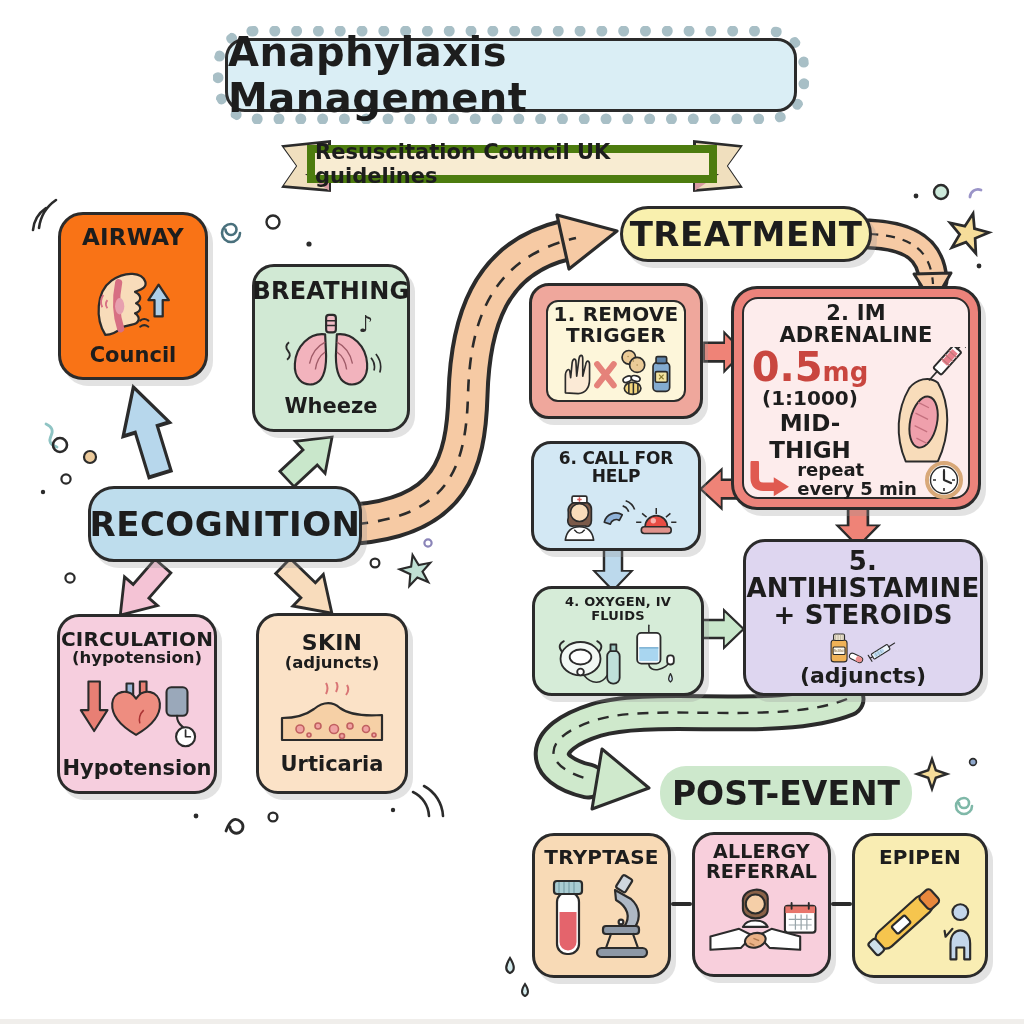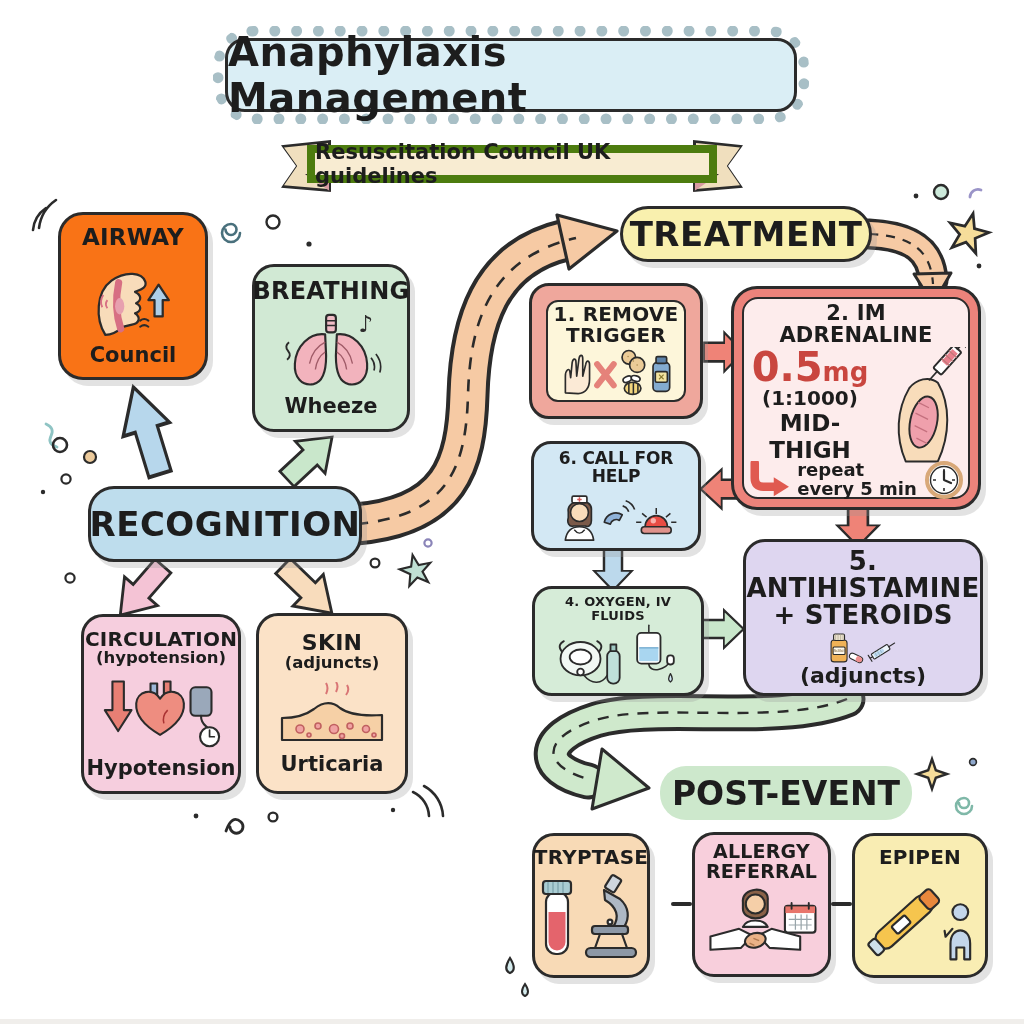--- a/index.html
+++ b/index.html
@@ -170,21 +170,21 @@
       <text x="78" y="24" font-size="24" font-weight="bold" fill="#2b2b2b">♪</text>
       <path d="M91 50 q5 6 3 13 M96 46 q7 9 4 19" style="stroke:#2b2b2b;stroke-width:1.7" fill="none"></path>
     </svg>
     <div class="n-cap">Wheeze</div>
   </div>
 
   <div class="node" style="left:88px;top:486px;width:274px;height:76px;background:#bedded;border-radius:26px;justify-content:center;">
     <div class="big">RECOGNITION</div>
   </div>
 
-  <div class="node" style="left:57px;top:614px;width:160px;height:180px;background:#f6cede;margin-left:24px;">
+  <div class="node" style="left:57px;top:614px;width:160px;height:180px;background:#f6cede;">
     <div>
       <div class="n-title" style="font-size:20px">CIRCULATION</div>
       <div class="n-sub">(hypotension)</div>
     </div>
     <svg width="130" height="80" viewBox="0 0 126 84">
       <polygon class="k" points="12,10 24,10 24,40 32,40 18,62 4,40 12,40" fill="#e87f74"></polygon>
       <rect class="k" x="52" y="12" width="7" height="15" fill="#9db8d8"></rect>
       <rect class="k" x="66" y="10" width="7" height="13" fill="#e87f74"></rect>
       <path class="k" d="M62 28 C54 16 38 20 37 33 C36 47 48 58 62 66 C76 58 88 47 87 33 C86 20 70 16 62 28 Z" fill="#ee8d80"></path>
       <path d="M70 40 q-6 6 -4 14" style="stroke:#a33;stroke-width:1.6" fill="none"></path>
@@ -365,21 +365,21 @@
         <path class="k" d="M90 37 v14 M90 44 h6" style="stroke-width:2.4"></path>
       </g>
     </svg>
     <div class="n-cap" style="font-size:22px">(adjuncts)</div>
   </div>
 
   <div class="post-label" style="left:660px;top:766px;width:252px;height:54px;">
     <span>POST-EVENT</span>
   </div>
 
-  <div class="node" style="left:532px;top:833px;width:118px;height:145px;background:#f8dab6;">
+  <div class="node" style="left:532px;top:833px;width:139px;height:145px;background:#f8dab6;">
     <div class="n-title" style="font-size:20px">TRYPTASE</div>
     <svg width="118" height="92" viewBox="0 0 118 92">
       <g>
         <rect class="k" x="14" y="20" width="22" height="62" rx="10" fill="#fff"></rect>
         <path d="M16.5 40 h17 v30 a8.5 8.5 0 0 1 -17 0 Z" fill="#e4646c"></path>
         <rect class="k" x="11" y="9" width="28" height="13" rx="3" fill="#a9ccd2"></rect>
         <path d="M16 10 v11 M21 10 v11 M26 10 v11 M31 10 v11" style="stroke:#7fa6ae;stroke-width:1.4"></path>
       </g>
       <g>
         <rect class="k" x="76" y="4" width="11" height="15" rx="2" fill="#cfd6de" transform="rotate(32 81 11)"></rect>

